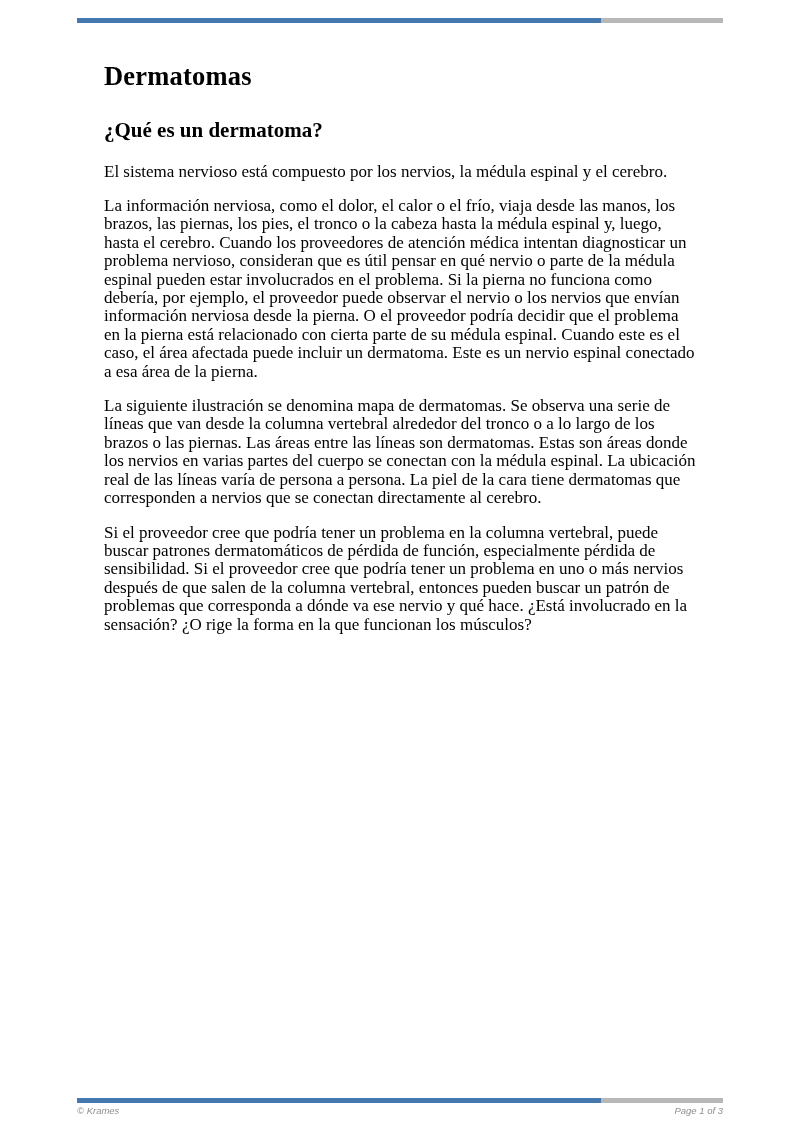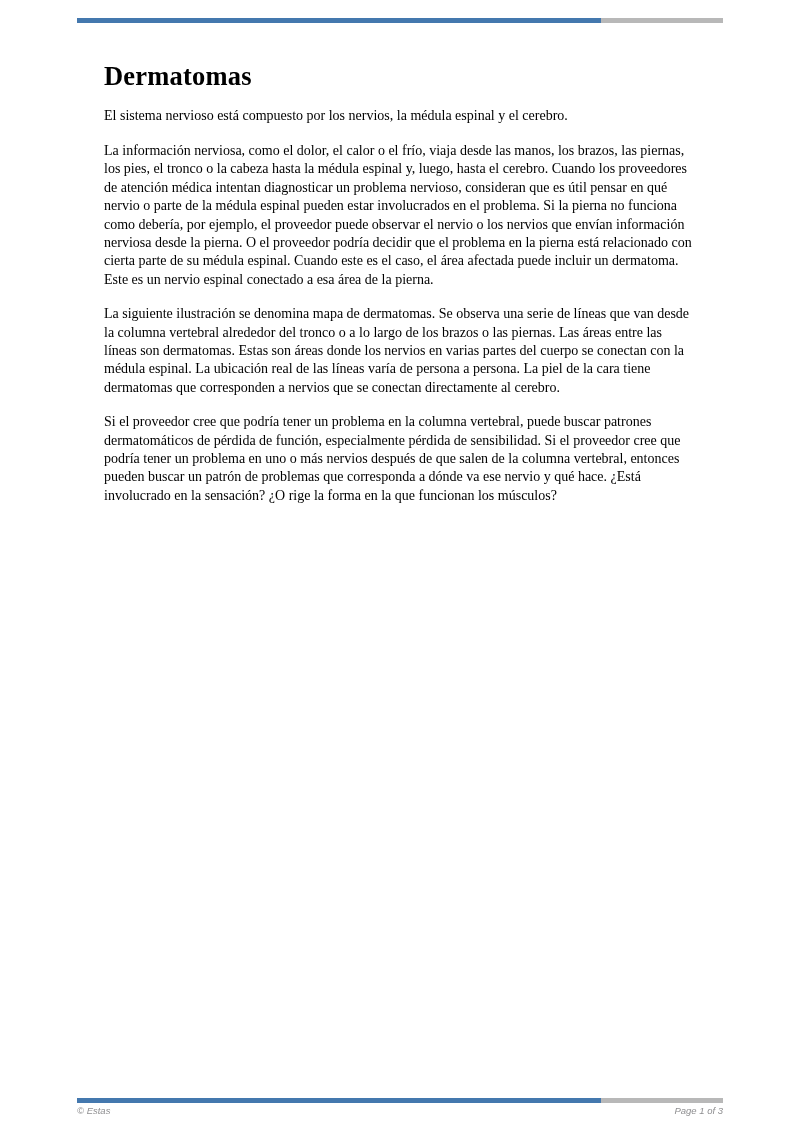--- a/index.html
+++ b/index.html
@@ -50,21 +50,21 @@
     margin: 38px 0 0 0;
     letter-spacing: 0.2px;
   }
   .content h2 {
     font-size: 21px;
     line-height: 1.15;
     font-weight: bold;
     margin: 27px 0 0 0;
   }
   .content p {
-    font-size: 14px;
+    font-size: 17px;
     line-height: 18.4px;
     margin: 16px 8px 0 0;
     text-align: left;
   }
   .content h2 + p { margin-top: 20px; }
 
   
   .footer {
     position: absolute;
     left: 0;
@@ -92,31 +92,32 @@
 <div class="page">
 
   <div class="accent-bar top-bar">
     <div class="seg-blue"></div>
     <div class="seg-gray"></div>
   </div>
 
   <div class="content">
     <h1>Dermatomas</h1>
 
+    <h2>¿Qué es un dermatoma?</h2>
     <p>El sistema nervioso está compuesto por los nervios, la médula espinal y el cerebro.</p>
     <p>La información nerviosa, como el dolor, el calor o el frío, viaja desde las manos, los brazos, las piernas, los pies, el tronco o la cabeza hasta la médula espinal y, luego, hasta el cerebro. Cuando los proveedores de atención médica intentan diagnosticar un problema nervioso, consideran que es útil pensar en qué nervio o parte de la médula espinal pueden estar involucrados en el problema. Si la pierna no funciona como debería, por ejemplo, el proveedor puede observar el nervio o los nervios que envían información nerviosa desde la pierna. O el proveedor podría decidir que el problema en la pierna está relacionado con cierta parte de su médula espinal. Cuando este es el caso, el área afectada puede incluir un dermatoma. Este es un nervio espinal conectado a esa área de la pierna.</p>
 
     <p>La siguiente ilustración se denomina mapa de dermatomas. Se observa una serie de líneas que van desde la columna vertebral alrededor del tronco o a lo largo de los brazos o las piernas.  Las áreas entre las líneas son dermatomas. Estas son áreas donde los nervios en varias partes del cuerpo se conectan con la médula espinal. La ubicación real de las líneas varía de persona a persona. La piel de la cara tiene dermatomas que corresponden a nervios que se conectan directamente al cerebro.</p>
     <p>Si el proveedor cree que podría tener un problema en la columna vertebral, puede buscar patrones dermatomáticos de pérdida de función, especialmente pérdida de sensibilidad. Si el proveedor cree que podría tener un problema en uno o más nervios después de que salen de la columna vertebral, entonces pueden buscar un patrón de problemas que corresponda a dónde va ese nervio y qué hace. ¿Está involucrado en la sensación? ¿O rige la forma en la que funcionan los músculos?</p>
   </div>
 
   <div class="footer">
     <div class="accent-bar">
       <div class="seg-blue"></div>
       <div class="seg-gray"></div>
     </div>
     <div class="footer-row">
-      <span>© Estas</span>
+      <span>© Krames</span>
       <span>Page 1 of 3</span>
     </div>
   </div>
 
 </div>
 
 </body></html>

